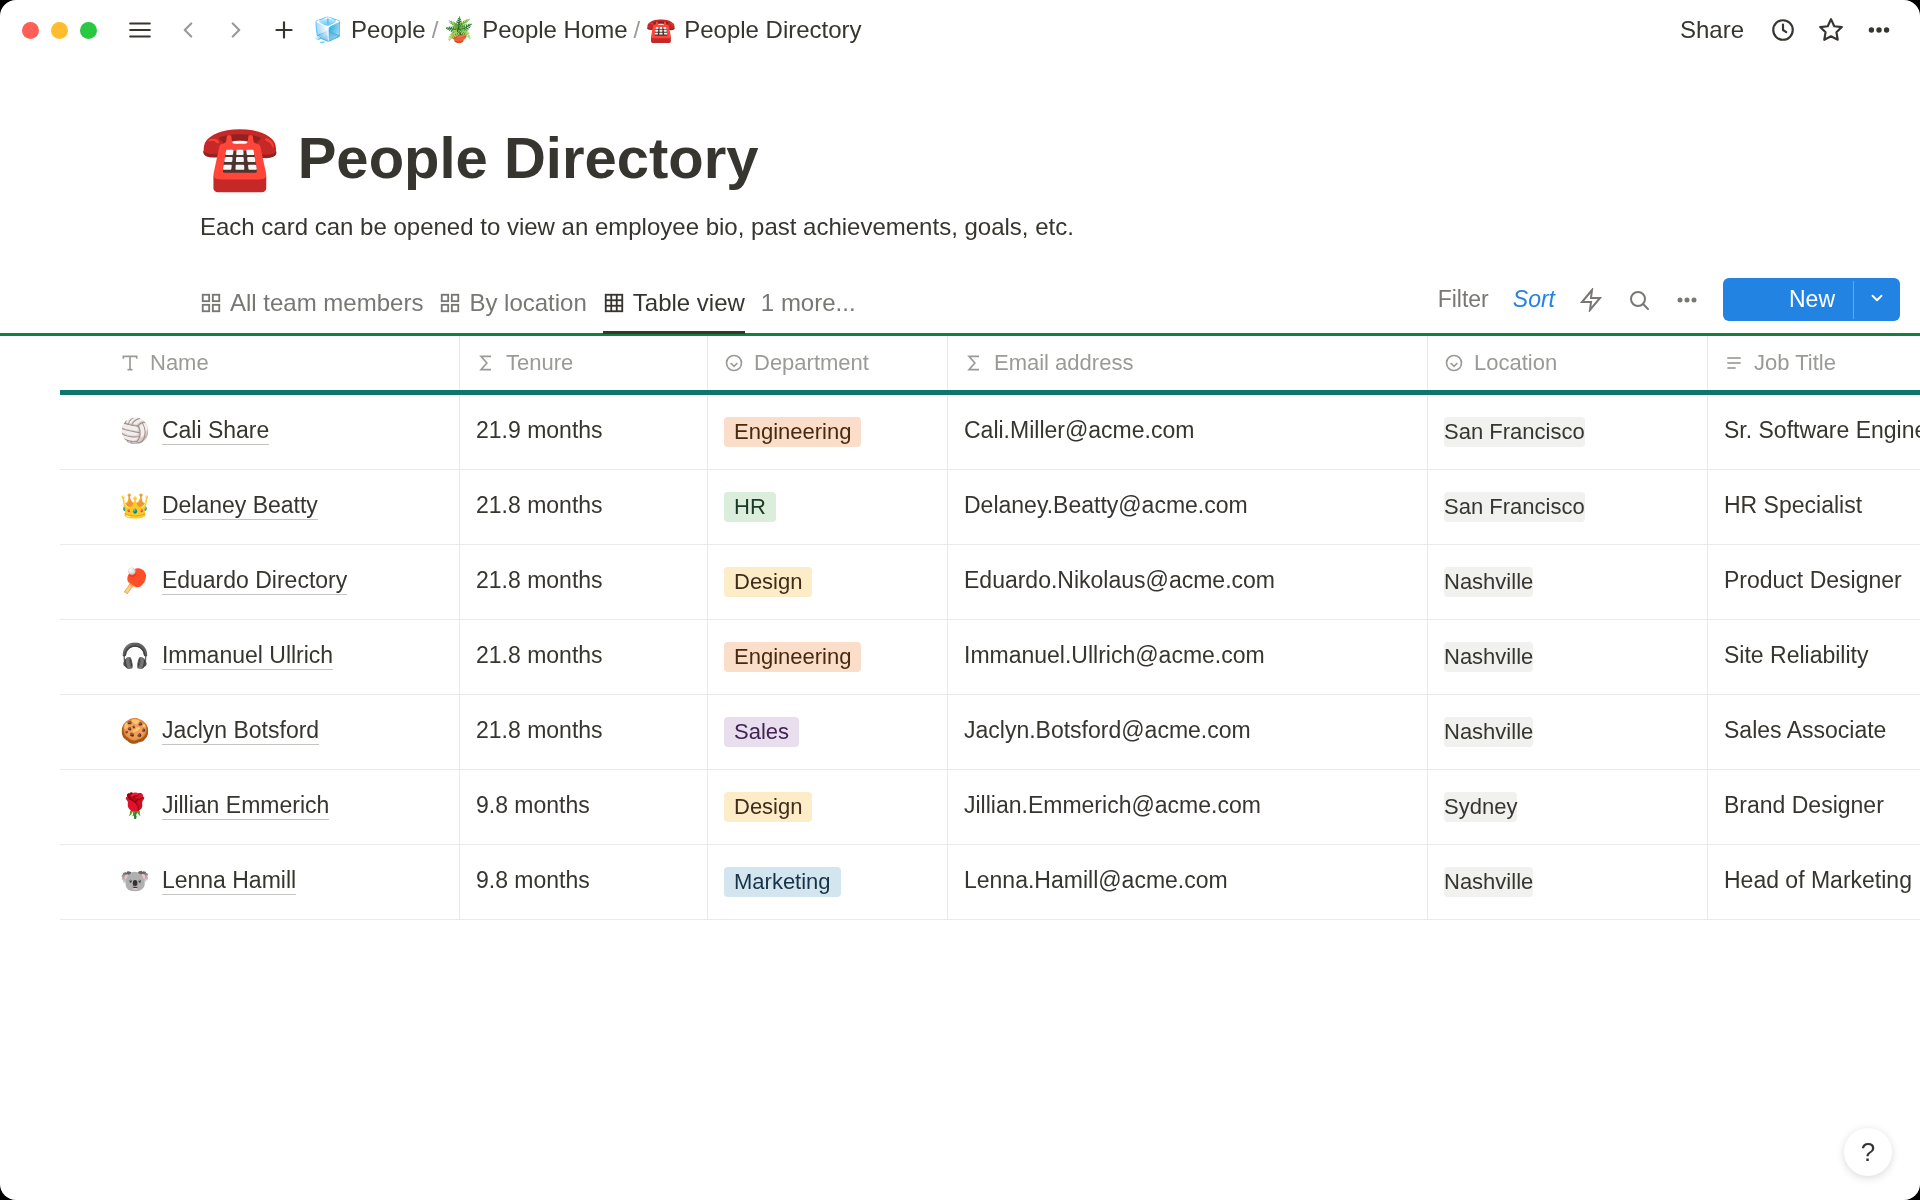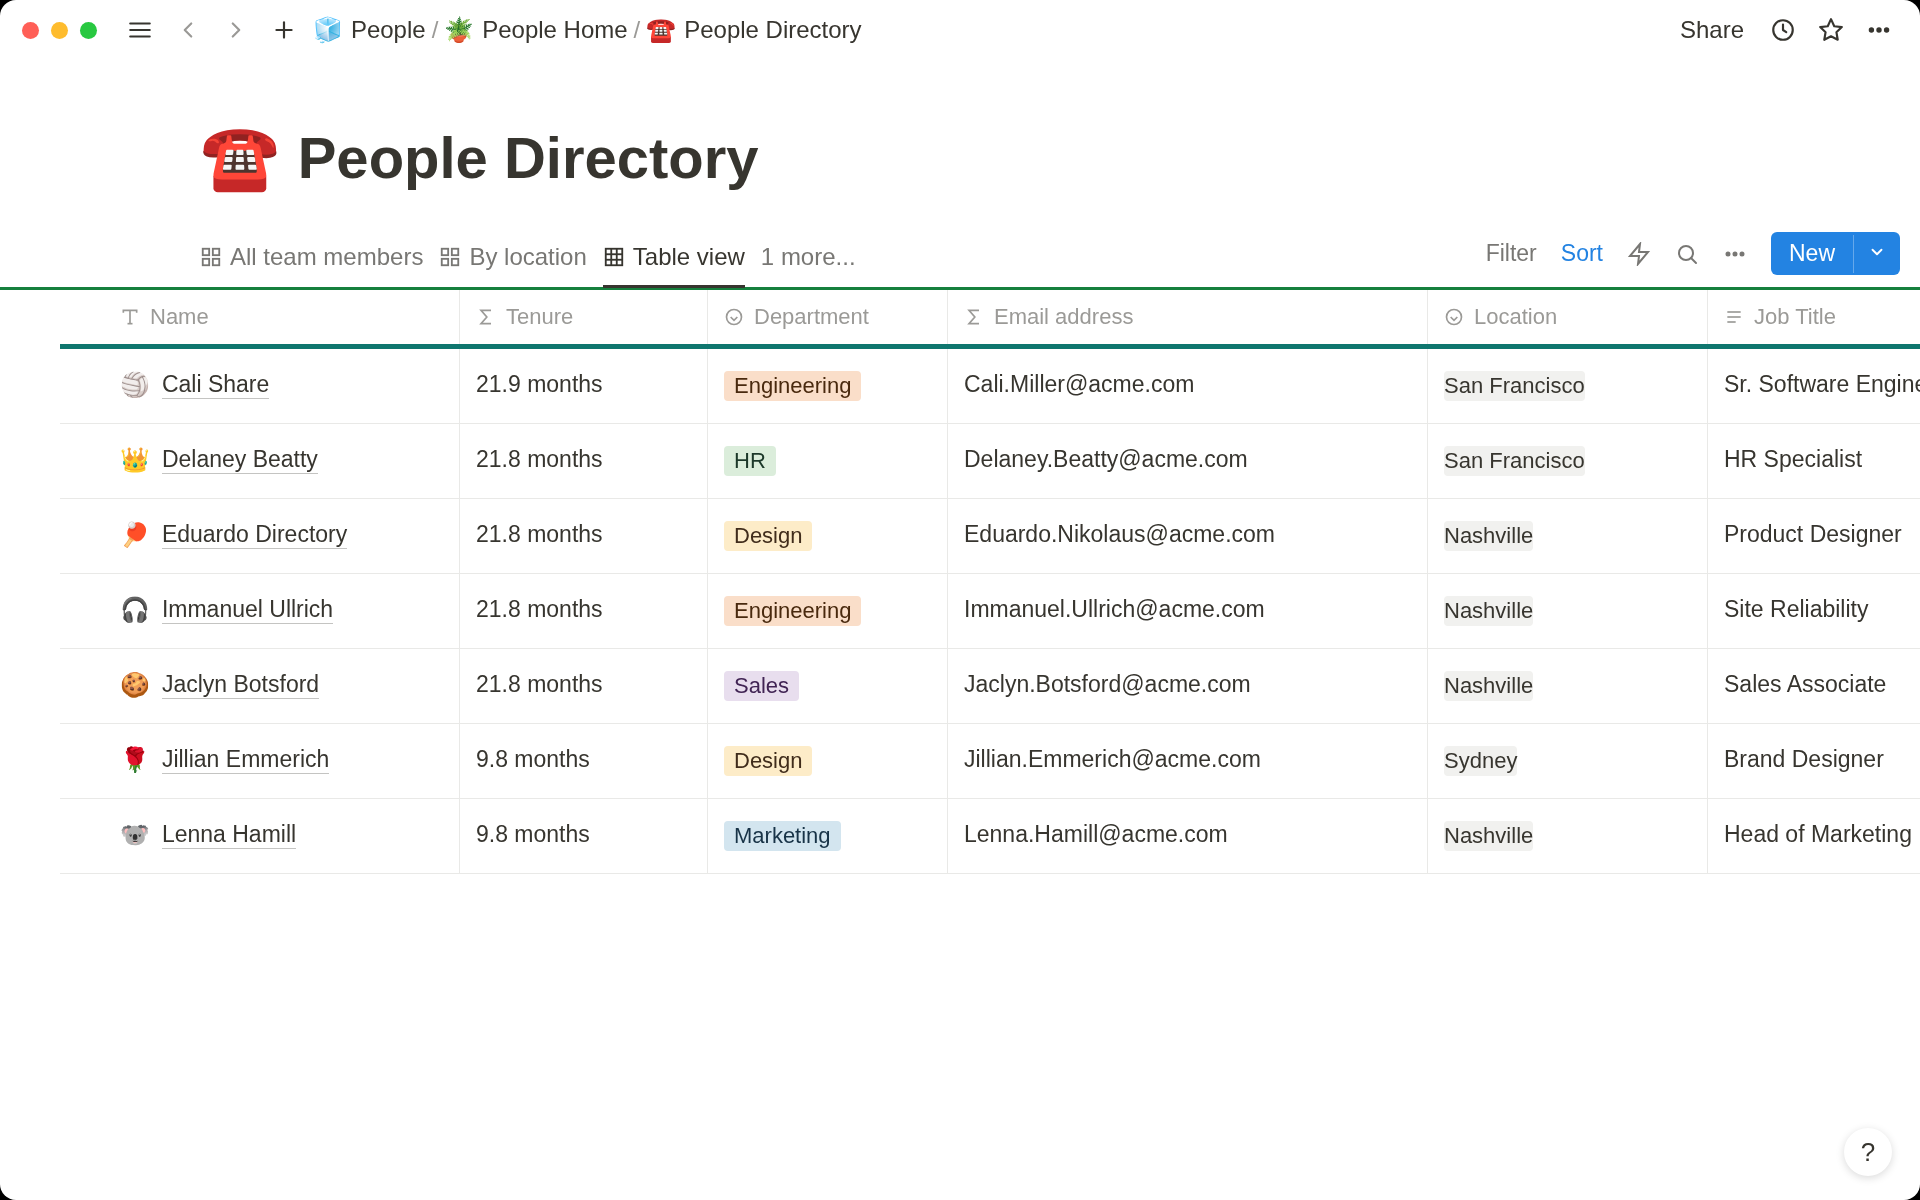--- a/index.html
+++ b/index.html
@@ -23,24 +23,24 @@
 .page-emoji{font-size:64px;}
 .page-title{font-size:58px;font-weight:700;color:#37352f;}
 .page-sub{font-size:24px;color:#37352f;margin-top:18px;}
 .tabs-row{display:flex;align-items:center;padding:28px 0 0 200px;gap:16px;border-bottom:3px solid #15803d;position:relative;}
 .view-tab{display:flex;align-items:center;gap:8px;font-size:24px;color:#787774;padding-bottom:16px;position:relative;}
 .view-tab.active{color:#37352f;}
 .view-tab.active::after{content:"";position:absolute;bottom:-1px;left:0;right:0;height:3px;background:#37352f;}
 .view-tab svg{width:22px;height:22px;fill:none;stroke:currentColor;stroke-width:2;}
 .tabs-right{position:absolute;right:20px;display:flex;align-items:center;gap:24px;bottom:12px;}
 .filt{font-size:23px;color:#787774;text-align:right;}
-.sort{font-size:23px;color:#2383e2;}
+.sort{font-size:23px;color:#2383e2;font-style:italic;}
 .tool-icn{width:24px;height:24px;color:#787774;}
 .tool-icn svg{width:24px;height:24px;fill:none;stroke:currentColor;stroke-width:2;stroke-linecap:round;}
-.new-btn{display:flex;align-items:center;background:#2383e2;color:#fff;border-radius:6px;overflow:hidden;}
+.new-btn{display:flex;align-items:center;background:#2383e2;color:#fff;border-radius:6px;overflow:hidden;padding-left:48px;}
 .new-btn-l{padding:8px 18px;font-size:23px;font-weight:500;}
 .new-btn-r{padding:8px 14px;border-left:1px solid rgba(255,255,255,0.3);}
 .new-btn-r svg{width:18px;height:18px;stroke:#fff;fill:none;stroke-width:2.5;stroke-linecap:round;stroke-linejoin:round;}
 .table{display:flex;flex-direction:column;flex:1;overflow:hidden;margin-left:60px;}
 .thead,.trow{display:grid;grid-template-columns:400px 248px 240px 480px 280px 300px;}
 .thead{border-bottom:5px solid #0f766e;}
 .th{display:flex;align-items:center;gap:10px;padding:14px 16px;font-size:22px;color:#9b9a97;border-right:1px solid #e9e9e7;}
 .th svg{width:20px;height:20px;stroke:#9b9a97;fill:none;stroke-width:2;}
 .th:first-child{padding-left:60px;}
 .trow{border-bottom:1px solid #e9e9e7;}
@@ -121,20 +121,21 @@
         </svg>
       </div>
   </div>
 
   <div class="content">
     <div class="page-header">
       <div class="page-title-row">
         <span class="page-emoji">☎️</span>
         <h1 class="page-title">People Directory</h1>
       </div>
+      <p class="page-sub">Each card can be opened to view an employee bio, past achievements, goals, etc.</p>
     </div>
 
     <div class="tabs-row">
       <div class="view-tab">
         <svg viewBox="0 0 24 24">
             <rect x="3" y="3" width="7" height="7"></rect>
             <rect x="14" y="3" width="7" height="7"></rect>
             <rect x="3" y="14" width="7" height="7"></rect>
             <rect x="14" y="14" width="7" height="7"></rect>
           </svg>

